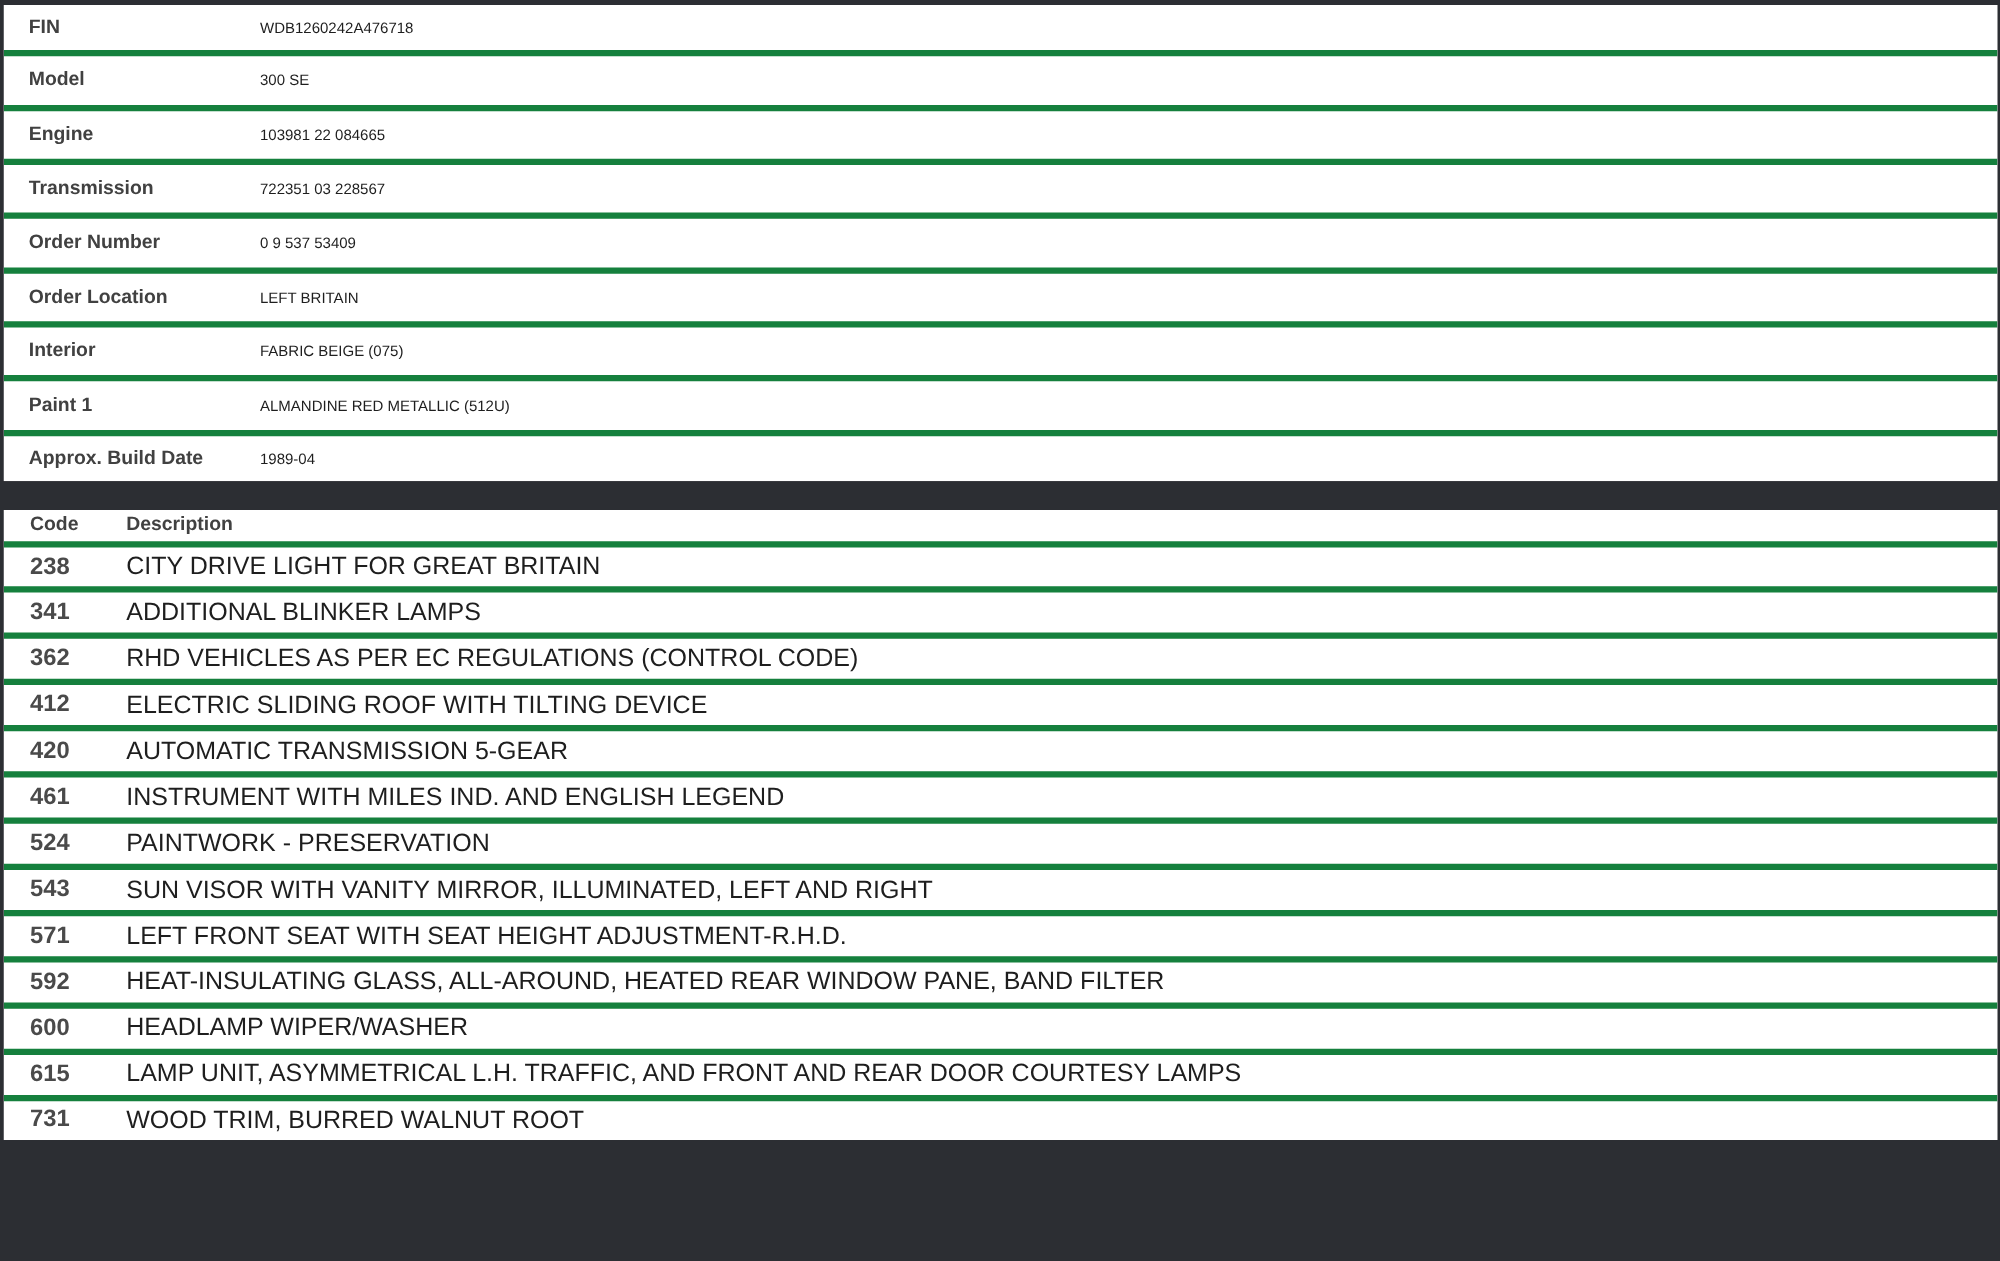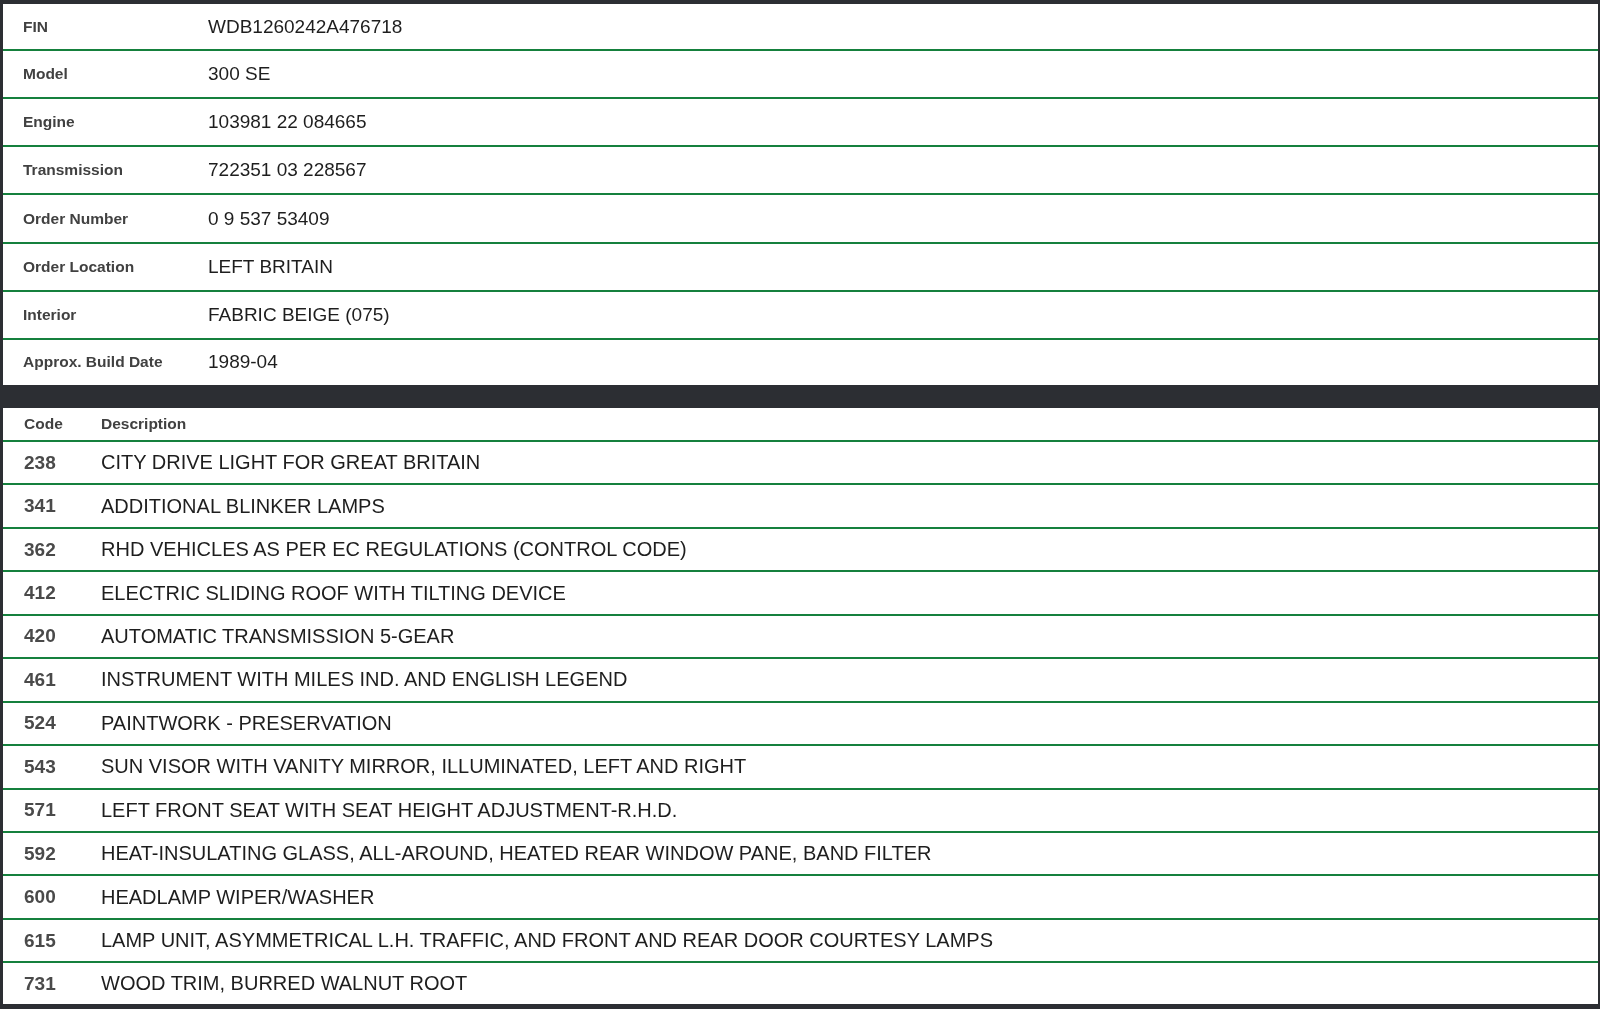--- a/index.html
+++ b/index.html
@@ -17,52 +17,52 @@
     background: #ffffff;
     margin-left: 3px;
     margin-right: 2px;
     overflow: hidden;
   }
   .card-vehicle {
     margin-top: 4px;
     height: 381px;
   }
   .card-options {
-    height: 596px;
+    height: 504px;
   }
   .dark-gap {
     height: 23px;
     background: #2c2e33;
   }
   table {
     width: 100%;
     height: 100%;
     border-collapse: collapse;
     table-layout: fixed;
   }
   td {
     vertical-align: middle;
     padding: 0;
     white-space: nowrap;
     overflow: hidden;
   }
   tr + tr td {
-    border-top: 2px solid #15803d;
+    border-top: 5px solid #15803d;
   }
   
   .t-vehicle td.cell-label {
     width: 165px;
     padding-left: 20px;
     font-size: 15.5px;
     font-weight: 600;
     color: #414141;
   }
   .t-vehicle td.cell-value {
     padding-left: 20px;
-    font-size: 19px;
+    font-size: 12px;
     font-weight: 400;
     color: #1e1e1e;
   }
   
   .t-options td.cell-code {
     width: 56px;
     padding-left: 21px;
     font-size: 19px;
     font-weight: 600;
     color: #4a4a4a;
@@ -105,20 +105,24 @@
         <td class="cell-label">Order Number</td>
         <td class="cell-value">0 9 537 53409</td>
       </tr>
       <tr>
         <td class="cell-label">Order Location</td>
         <td class="cell-value">LEFT BRITAIN</td>
       </tr>
       <tr>
         <td class="cell-label">Interior</td>
         <td class="cell-value">FABRIC BEIGE (075)</td>
+      </tr>
+      <tr>
+        <td class="cell-label">Paint 1</td>
+        <td class="cell-value">ALMANDINE RED METALLIC (512U)</td>
       </tr>
       <tr>
         <td class="cell-label">Approx. Build Date</td>
         <td class="cell-value">1989-04</td>
       </tr>
     </tbody>
   </table>
 </div>
 
 <div class="dark-gap"></div>

